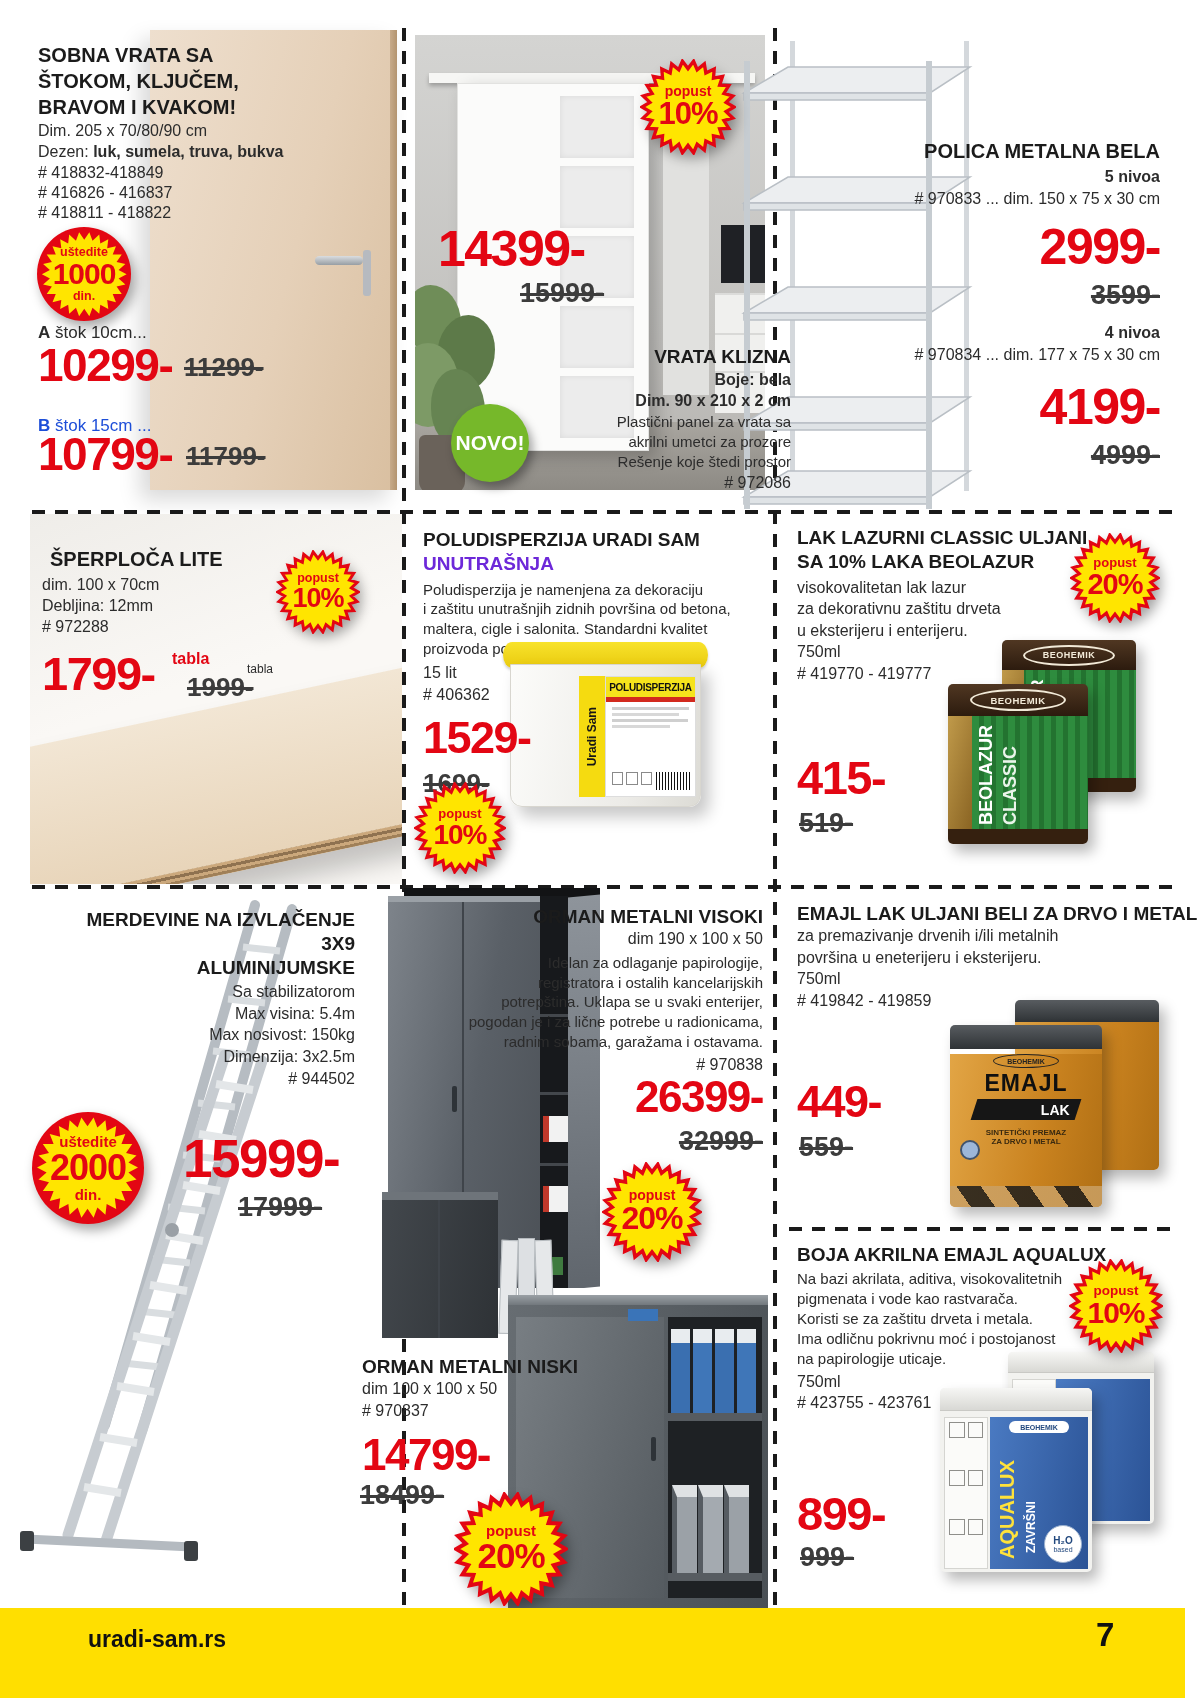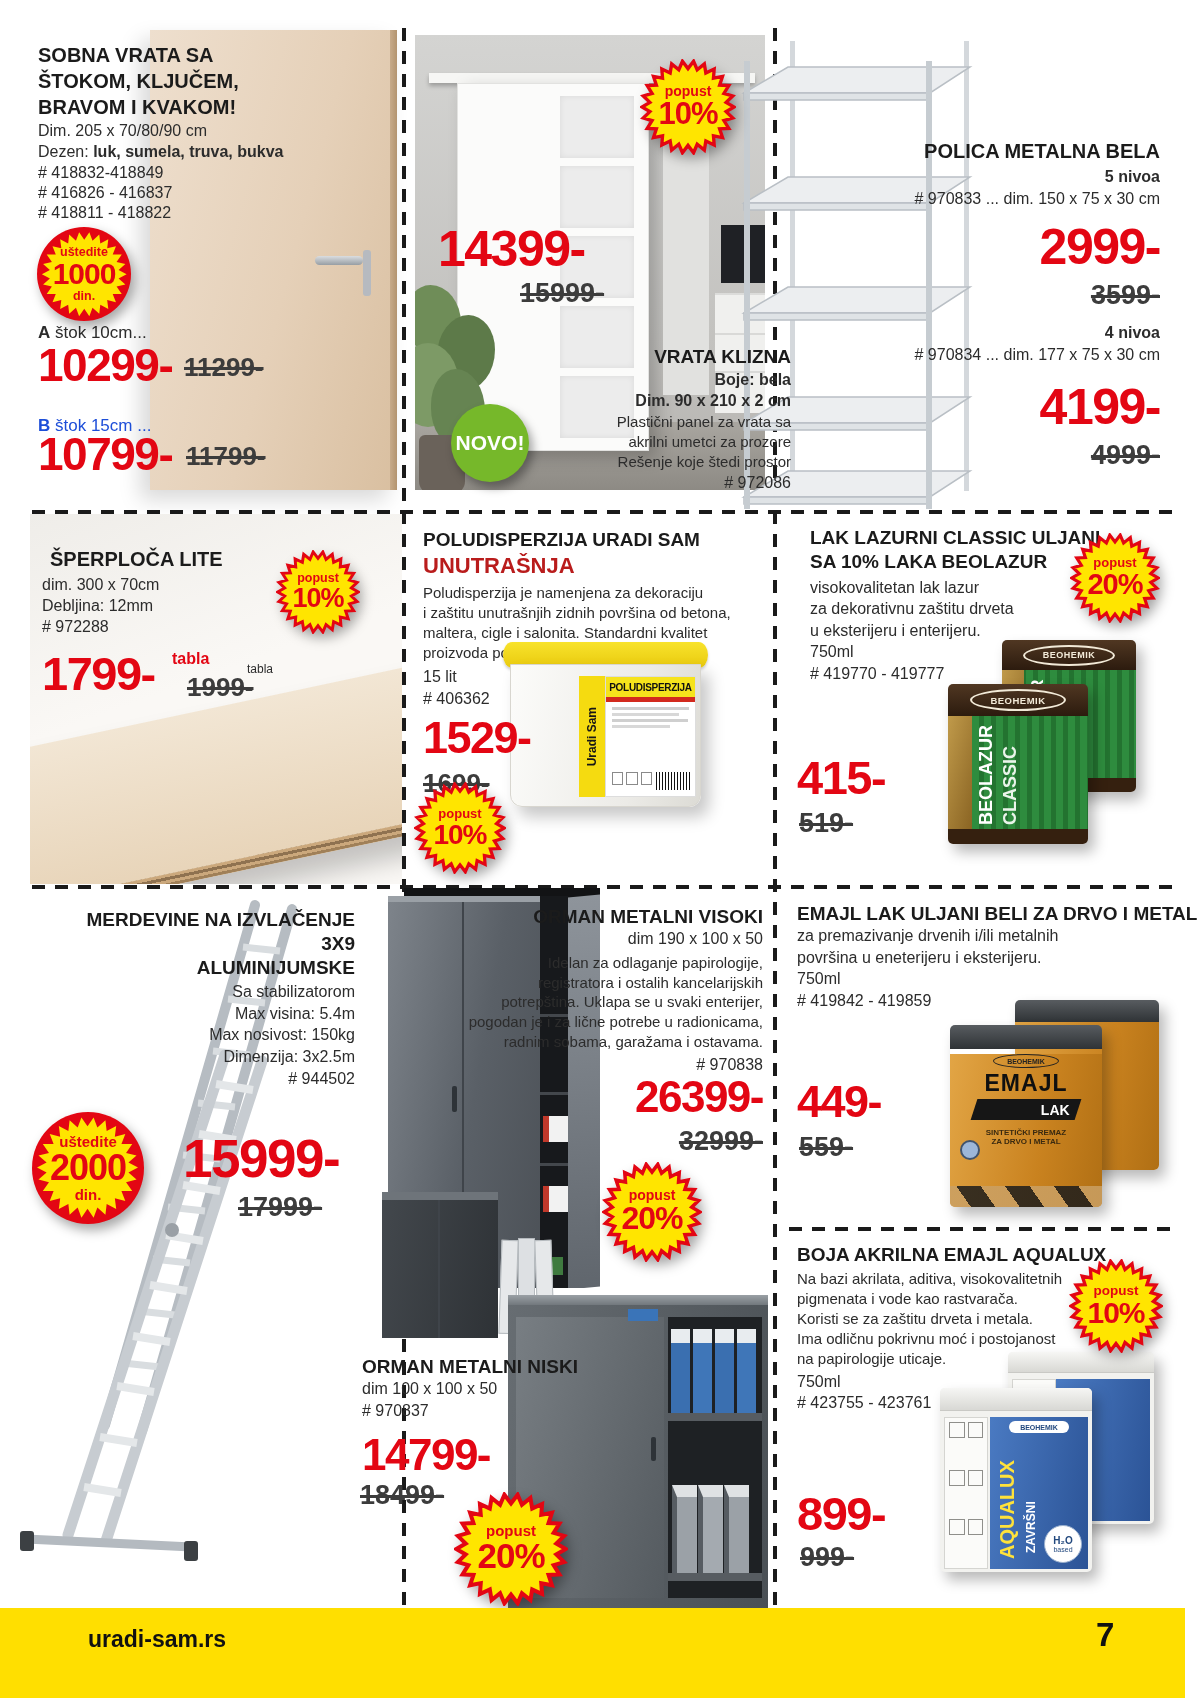--- a/index.html
+++ b/index.html
@@ -163,38 +163,38 @@
   </div>
   <div class="abs price ra" style="left:960px;top:378px;width:200px;font-size:50px;">4199-</div>
   <div class="abs old ra" style="left:1060px;top:440px;width:100px;font-size:27px;">4999-</div>
 
   <div class="abs photo" style="left:30px;top:514px;width:372px;height:370px;background:linear-gradient(160deg,#efede9,#faf8f5 45%);">
     <div class="abs" style="left:-80px;top:190px;width:580px;height:165px;transform:rotate(-12deg);background:linear-gradient(#f2e6d4,#e7d3b7);box-shadow:0 20px 26px rgba(0,0,0,.22);">
       <div class="abs" style="left:0;bottom:0;width:100%;height:12px;background:repeating-linear-gradient(#cba87c 0 3px,#8f7250 3px 6px,#cba87c 6px 9px,#a08058 9px 12px);"></div>
     </div>
   </div>
   <div class="abs title" style="left:50px;top:546px;z-index:5;">ŠPERPLOČA LITE</div>
-  <div class="abs t16" style="left:42px;top:574px;z-index:5;">dim. 300 x 70cm</div>
+  <div class="abs t16" style="left:42px;top:574px;z-index:5;">dim. 100 x 70cm</div>
   <div class="abs t16" style="left:42px;top:595px;z-index:5;">Debljina: 12mm</div>
   <div class="abs t16" style="left:42px;top:616px;z-index:5;"># 972288</div>
   <div class="abs badge" style="left:276px;top:550px;width:84px;height:84px;">
     <svg viewBox="0 0 100 100">
         <polygon class="star" fill="#ffe500" stroke="#e30613" stroke-width="3.5" points="98.00,50.00 89.71,54.82 96.61,61.49 87.40,64.18 92.50,72.31 82.92,72.72 85.93,81.83 76.52,79.94 77.27,89.50 68.59,85.42 67.02,94.88 59.57,88.84 55.79,97.65 50.00,90.00 44.21,97.65 40.43,88.84 32.98,94.88 31.41,85.42 22.73,89.50 23.48,79.94 14.07,81.83 17.08,72.72 7.50,72.31 12.60,64.18 3.39,61.49 10.29,54.82 2.00,50.00 10.29,45.18 3.39,38.51 12.60,35.82 7.50,27.69 17.08,27.28 14.07,18.17 23.48,20.06 22.73,10.50 31.41,14.58 32.98,5.12 40.43,11.16 44.21,2.35 50.00,10.00 55.79,2.35 59.57,11.16 67.02,5.12 68.59,14.58 77.27,10.50 76.52,20.06 85.93,18.17 82.92,27.28 92.50,27.69 87.40,35.82 96.61,38.51 89.71,45.18"></polygon>
       </svg>
     <div class="bl" style="font-size:12.5px;">popust</div>
     <div class="bv" style="font-size:27px;">10%</div>
   </div>
   <div class="abs price" style="left:42px;top:646px;font-size:47px;z-index:5;">1799-</div>
   <div class="abs" style="left:172px;top:650px;font-size:16px;font-weight:700;color:#e30613;z-index:5;">tabla</div>
   <div class="abs old" style="left:187px;top:672px;font-size:26px;z-index:5;">1999-</div>
   <div class="abs" style="left:247px;top:662px;font-size:12px;color:#2c2c2c;z-index:5;">tabla</div>
 
   <div class="abs" style="left:423px;top:528px;">
     <div class="b" style="font-size:19px;color:#1b1b1b;line-height:1.25;">POLUDISPERZIJA URADI SAM</div>
-    <div class="b" style="font-size:22px;color:#b91c1c;line-height:1.25;">UNUTRAŠNJA</div>
+    <div class="b" style="font-size:19px;color:#6d28d9;line-height:1.25;">UNUTRAŠNJA</div>
     <div class="t15" style="margin-top:4px;">Poludisperzija je namenjena za dekoraciju</div>
     <div class="t15">i zaštitu unutrašnjih zidnih površina od betona,</div>
     <div class="t15">maltera, cigle i salonita. Standardni kvalitet</div>
     <div class="t15">proizvoda po najboljoj ceni.</div>
     <div class="t16" style="margin-top:3px;">15 lit</div>
     <div class="t16"># 406362</div>
   </div>
 
   <div class="abs" style="left:503px;top:642px;width:205px;height:165px;z-index:4;">
     <div class="abs" style="left:0;top:0;width:100%;height:26px;background:linear-gradient(#f8e32c,#e9ca0e);border-radius:10px/14px;box-shadow:0 2px 3px rgba(0,0,0,.2);"></div>
@@ -223,21 +223,21 @@
   <div class="abs price" style="left:423px;top:712px;font-size:45px;z-index:5;">1529-</div>
   <div class="abs old" style="left:423px;top:768px;font-size:26px;z-index:5;">1699-</div>
   <div class="abs badge" style="left:414px;top:782px;width:92px;height:92px;">
     <svg viewBox="0 0 100 100">
         <polygon class="star" fill="#ffe500" stroke="#e30613" stroke-width="3.5" points="98.00,50.00 89.71,54.82 96.61,61.49 87.40,64.18 92.50,72.31 82.92,72.72 85.93,81.83 76.52,79.94 77.27,89.50 68.59,85.42 67.02,94.88 59.57,88.84 55.79,97.65 50.00,90.00 44.21,97.65 40.43,88.84 32.98,94.88 31.41,85.42 22.73,89.50 23.48,79.94 14.07,81.83 17.08,72.72 7.50,72.31 12.60,64.18 3.39,61.49 10.29,54.82 2.00,50.00 10.29,45.18 3.39,38.51 12.60,35.82 7.50,27.69 17.08,27.28 14.07,18.17 23.48,20.06 22.73,10.50 31.41,14.58 32.98,5.12 40.43,11.16 44.21,2.35 50.00,10.00 55.79,2.35 59.57,11.16 67.02,5.12 68.59,14.58 77.27,10.50 76.52,20.06 85.93,18.17 82.92,27.28 92.50,27.69 87.40,35.82 96.61,38.51 89.71,45.18"></polygon>
       </svg>
     <div class="bl" style="font-size:13px;">popust</div>
     <div class="bv" style="font-size:28px;">10%</div>
   </div>
 
-  <div class="abs" style="left:797px;top:526px;margin-left:13px;">
+  <div class="abs" style="left:797px;top:526px;">
     <div class="b" style="font-size:19px;color:#1b1b1b;line-height:1.25;">LAK LAZURNI CLASSIC ULJANI</div>
     <div class="b" style="font-size:19px;color:#1b1b1b;line-height:1.25;">SA 10% LAKA BEOLAZUR</div>
     <div class="t16" style="margin-top:3px;">visokovalitetan lak lazur</div>
     <div class="t16">za dekorativnu zaštitu drveta</div>
     <div class="t16">u eksterijeru i enterijeru.</div>
     <div class="t16">750ml</div>
     <div class="t16"># 419770 - 419777</div>
   </div>
   <div class="abs badge" style="left:1070px;top:533px;width:90px;height:90px;">
     <svg viewBox="0 0 100 100">

